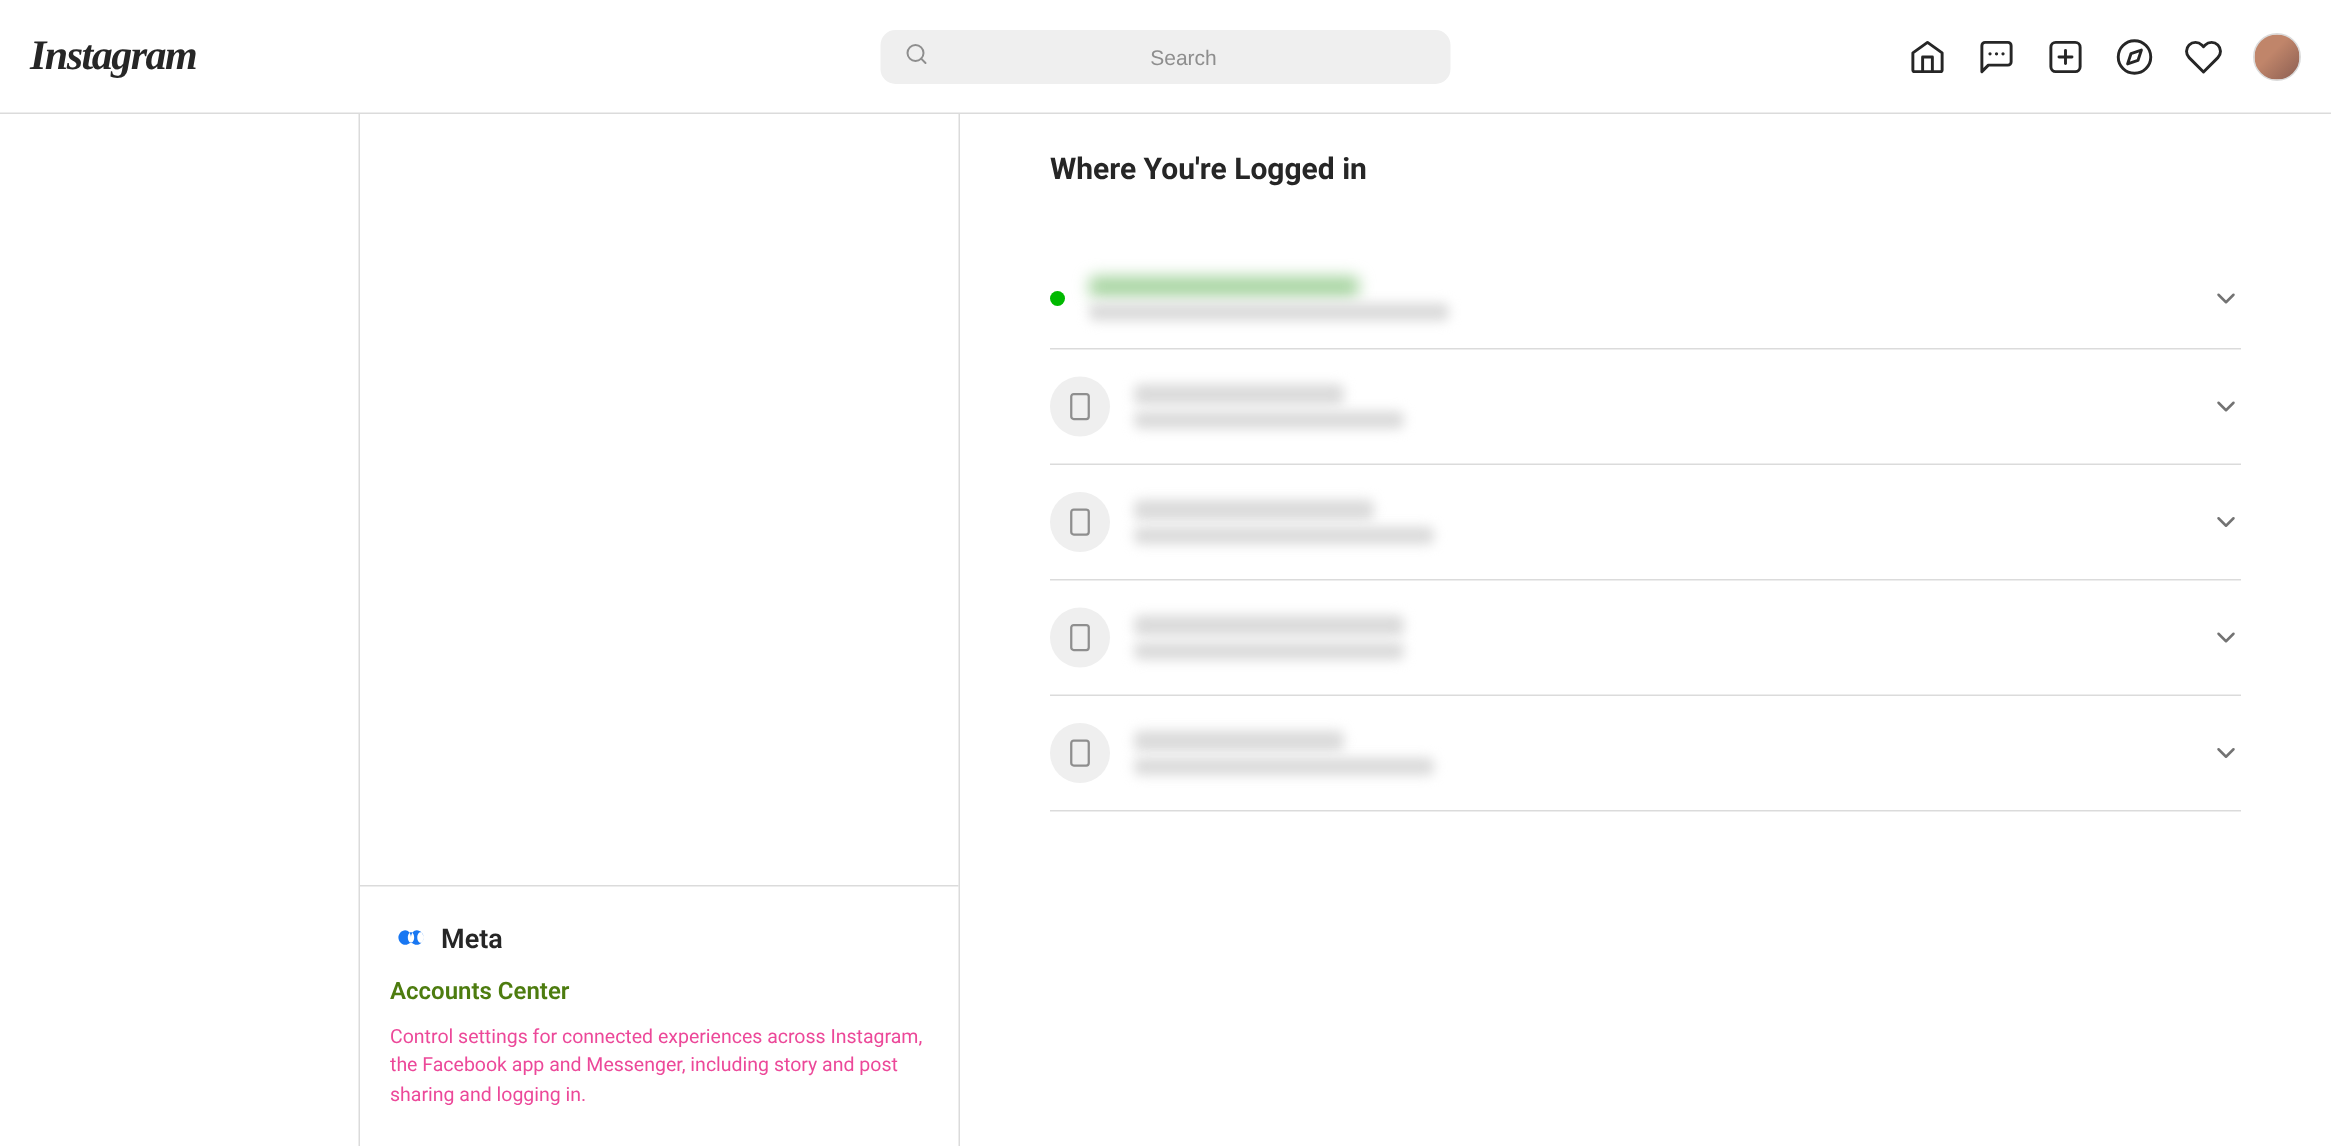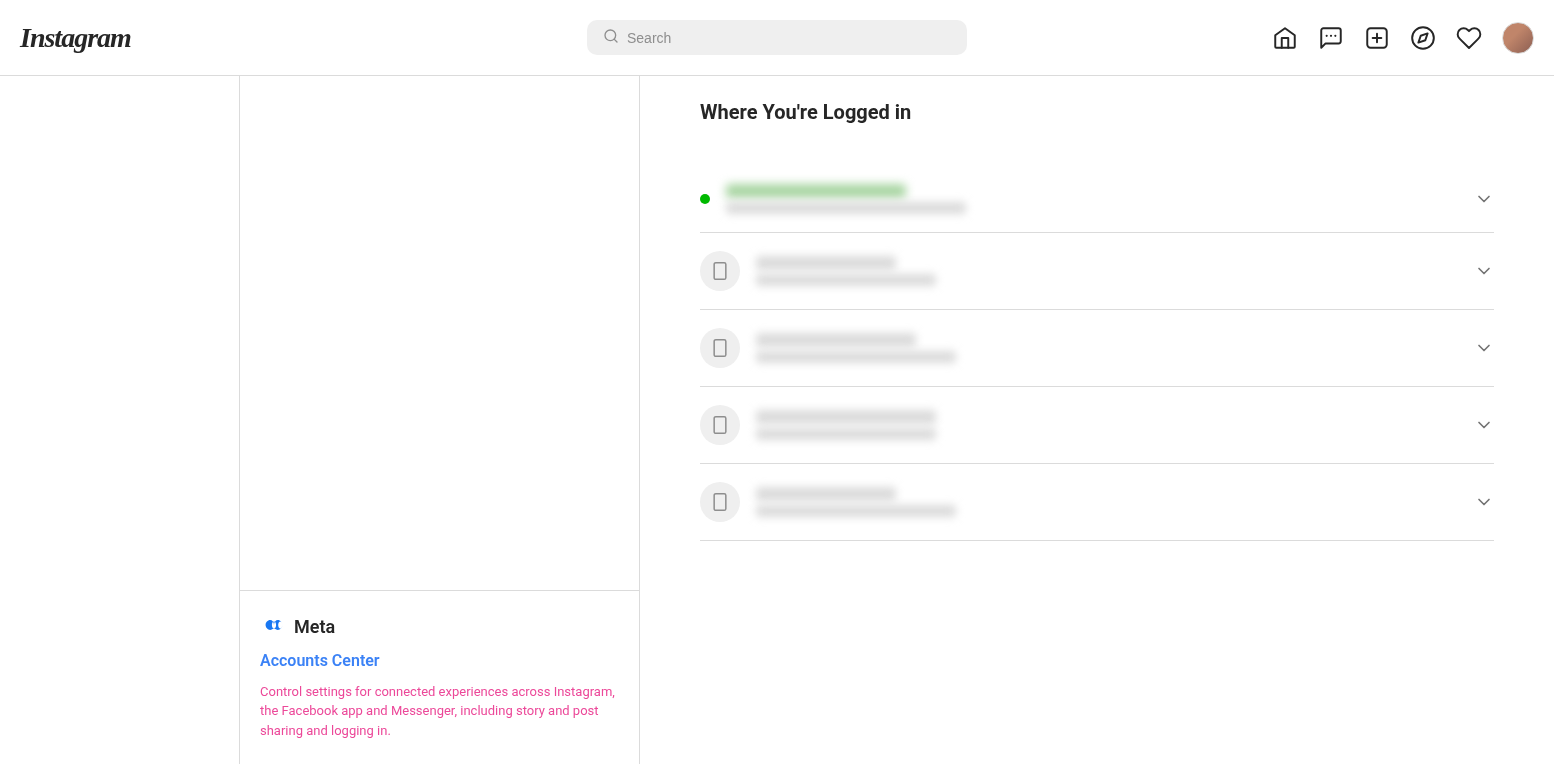--- a/index.html
+++ b/index.html
@@ -52,20 +52,21 @@
       color: #8e8e8e;
       font-size: 14px;
     }
     .search-input {
       background: transparent;
       border: none;
       outline: none;
       font-size: 14px;
       color: #4c1d95;
       width: 100%;
+      text-align: center;
     }
     .search-input::placeholder {
       color: #8e8e8e;
     }
     .header-right {
       flex: 1;
       display: flex;
       align-items: center;
       justify-content: flex-end;
       gap: 20px;
@@ -134,21 +135,21 @@
       color: #1877f2;
     }
     .meta-text {
       font-size: 18px;
       font-weight: 600;
       color: #262626;
     }
     .accounts-center-link {
       font-size: 16px;
       font-weight: 600;
-      color: #3b82f6;
+      color: #4d7c0f;
       margin-bottom: 12px;
       cursor: pointer;
       display: block;
     }
     .meta-description {
       font-size: 13px;
       color: #ec4899;
       line-height: 1.5;
     }
 

